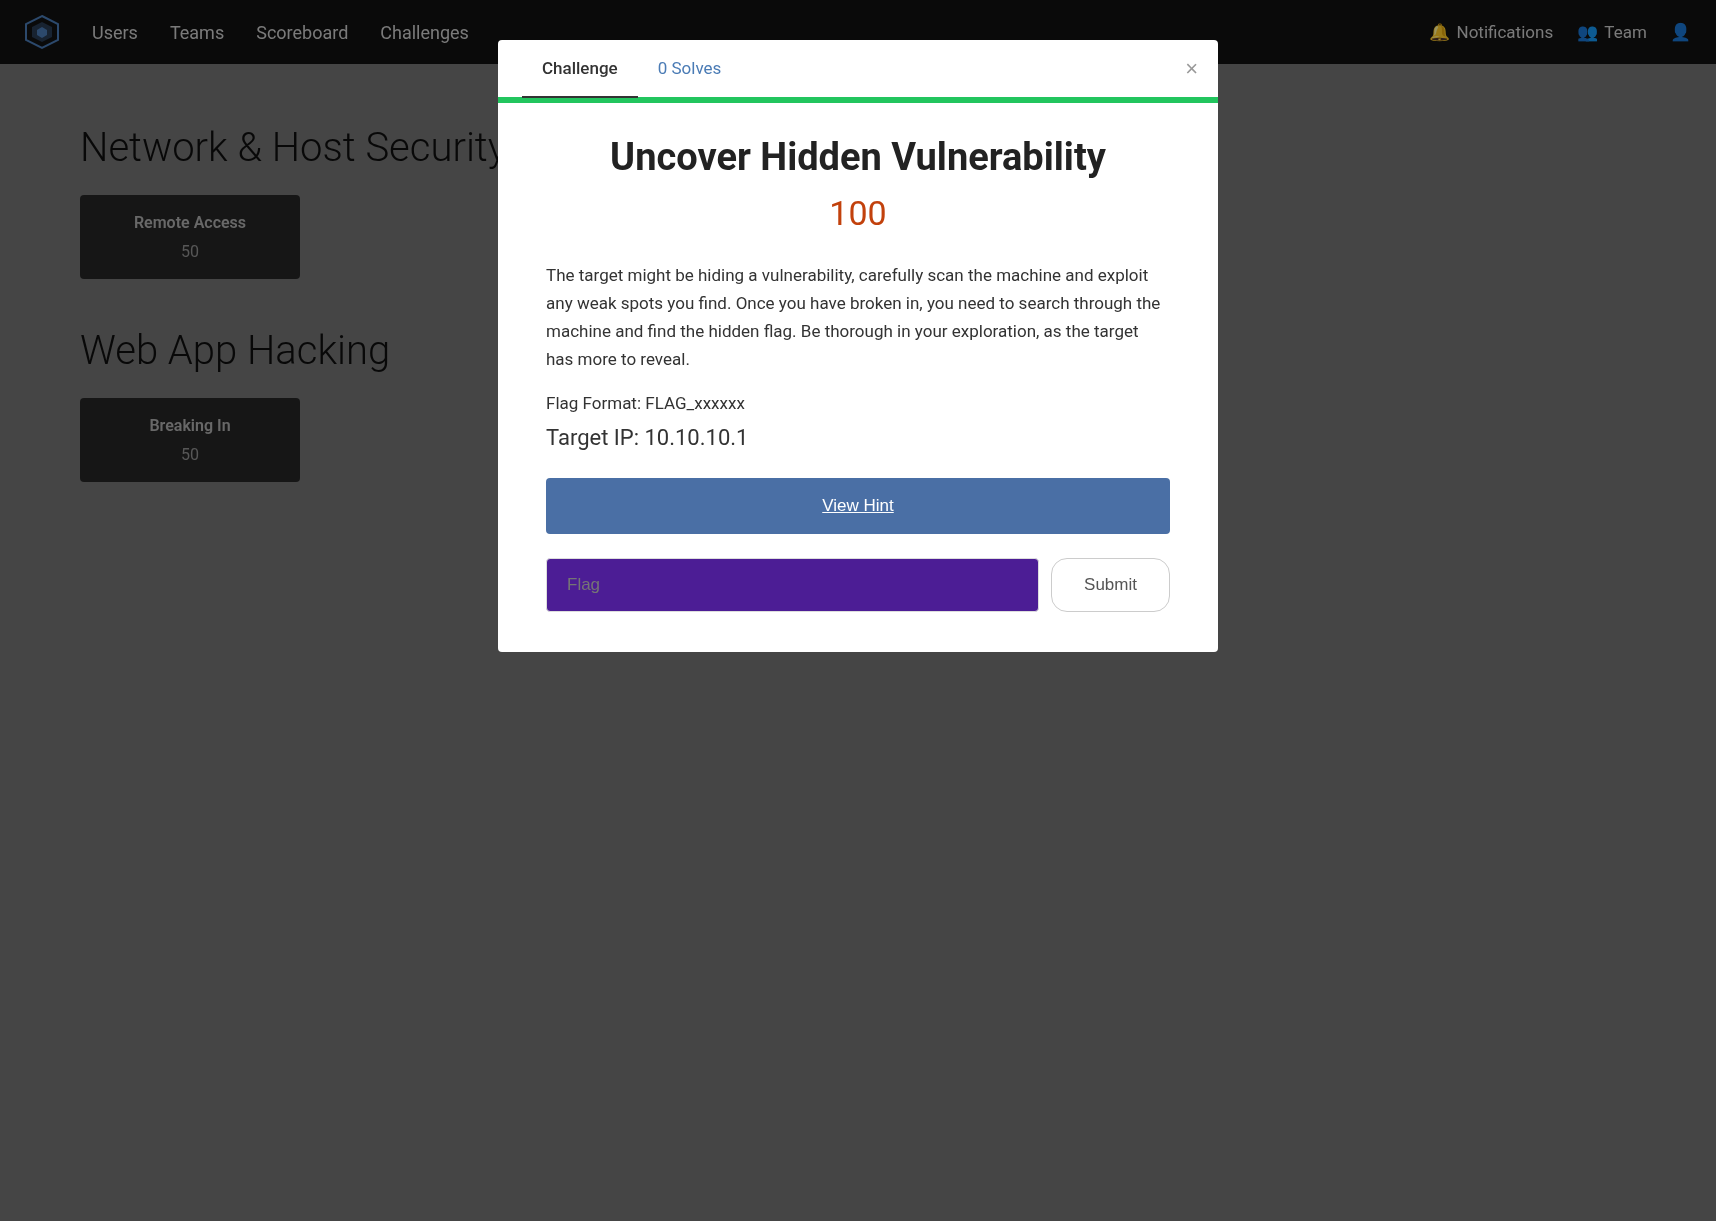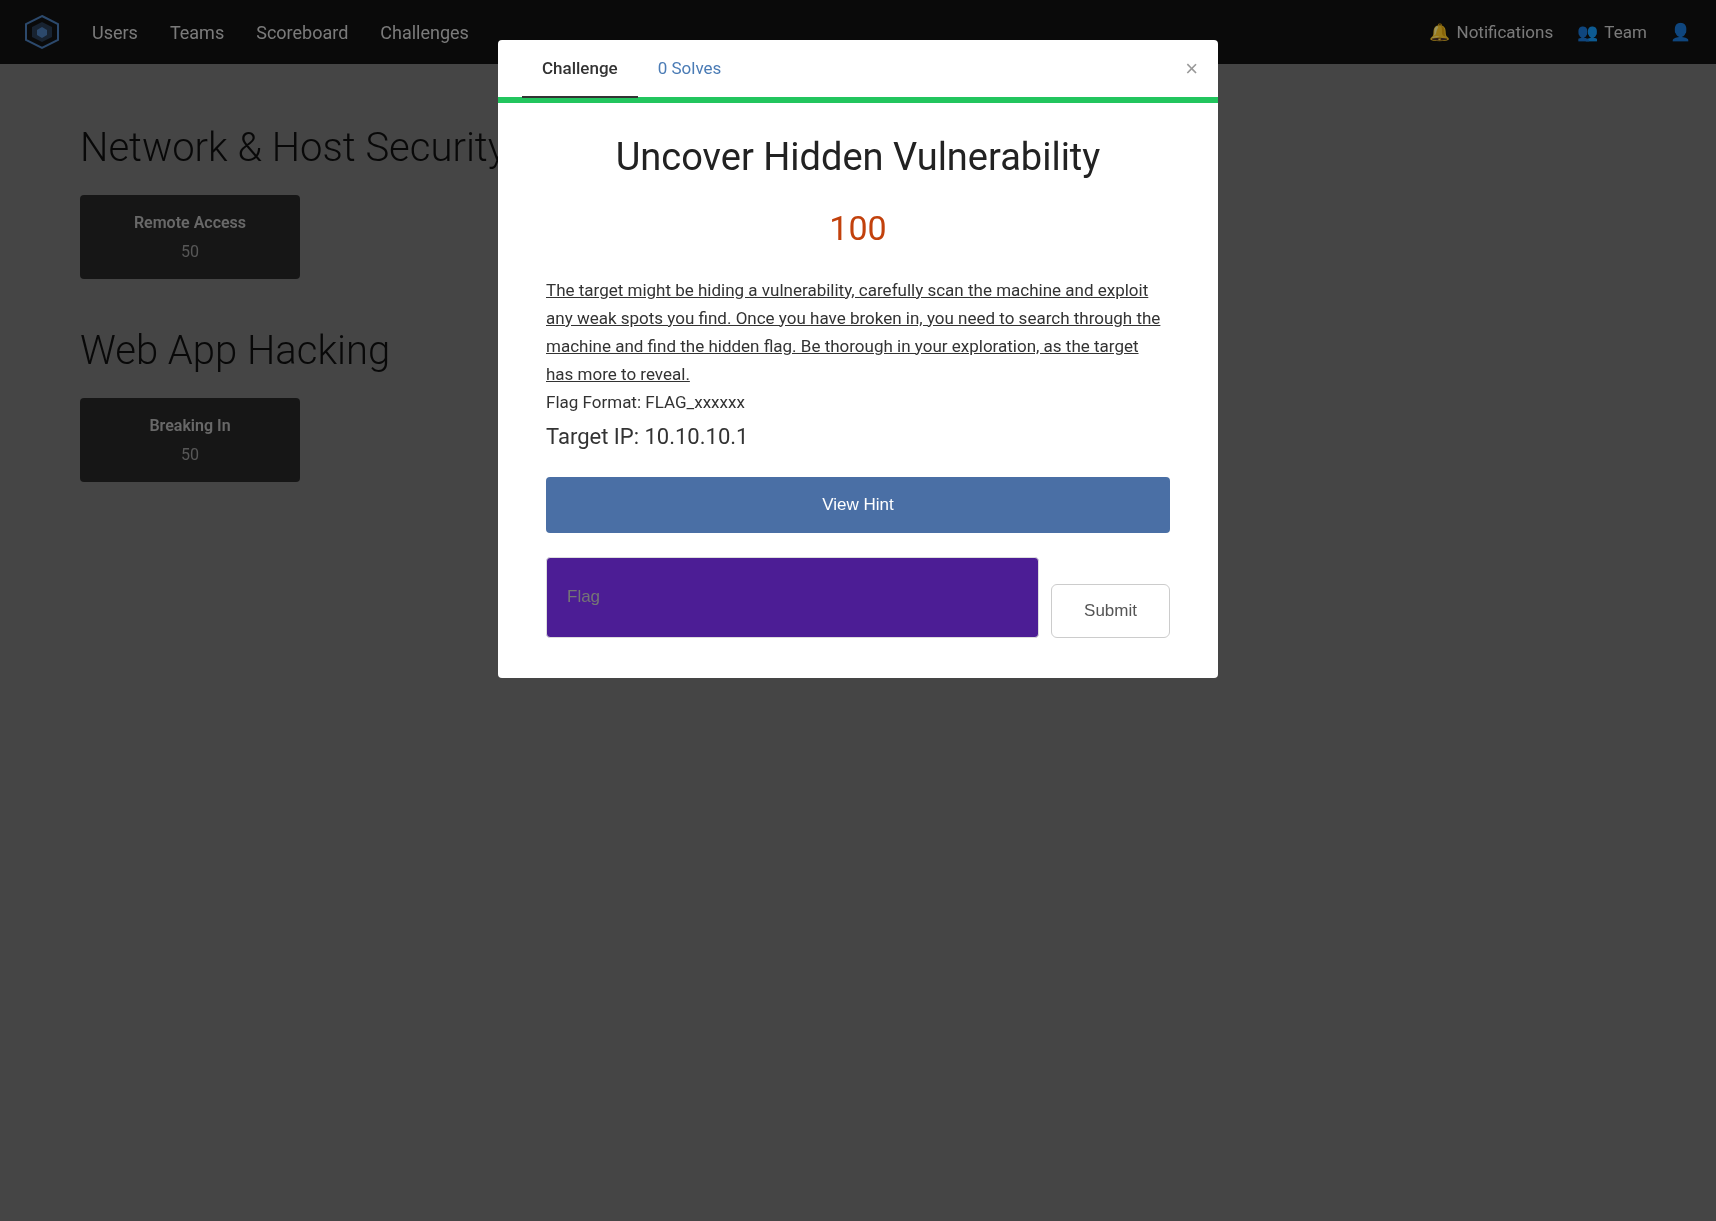--- a/index.html
+++ b/index.html
@@ -158,38 +158,37 @@
       cursor: pointer;
       background: none;
       border: none;
       line-height: 1;
     }
     .modal-body {
       padding: 32px 48px 40px;
     }
     .modal-title {
       font-size: 38px;
-      font-weight: 400;
+      font-weight: 700;
       text-align: center;
       color: #222;
       line-height: 1.2;
-      margin-bottom: 27px;
+      margin-bottom: 12px;
     }
     .modal-points {
       font-size: 34px;
       text-align: center;
       color: #c2410c;
       margin-bottom: 28px;
     }
     .modal-description {
       font-size: 17px;
       color: #333;
       line-height: 1.65;
-      margin-bottom: 4px;
-      text-decoration: underline;
+      margin-bottom: 20px;
     }
     .modal-flag-format {
       font-size: 17px;
       color: #333;
       margin-bottom: 12px;
     }
     .modal-target-ip {
       font-size: 22px;
       color: #333;
       margin-bottom: 28px;
@@ -199,20 +198,21 @@
       width: 100%;
       padding: 18px;
       background: #4a6fa5;
       color: #fff;
       font-size: 17px;
       border: none;
       border-radius: 4px;
       cursor: pointer;
       text-align: center;
       margin-bottom: 24px;
+      text-decoration: underline;
     }
     .flag-row {
       display: flex;
       gap: 12px;
       align-items: stretch;
     }
     .flag-input {
       flex: 1;
       padding: 16px 20px;
       font-size: 17px;
@@ -220,24 +220,23 @@
       border: 1px solid #ddd;
       border-radius: 4px;
       color: #999;
       outline: none;
     }
     .submit-btn {
       padding: 16px 32px;
       font-size: 17px;
       background: #fff;
       border: 1px solid #ccc;
-      border-radius: 6px;
+      border-radius: 16px;
       cursor: pointer;
       color: #555;
-      margin-top: 27px;
     }
   </style>
 </head>
 <body>
 
 <nav class="navbar">
   <div class="navbar-brand">
     <svg class="brand-logo" viewBox="0 0 36 36">
       <polygon points="18,2 34,10 34,26 18,34 2,26 2,10" fill="none" stroke="#4a7bb5" stroke-width="2"></polygon>
       <polygon points="18,8 28,13 28,23 18,28 8,23 8,13" fill="#4a7bb5" opacity="0.4"></polygon>

